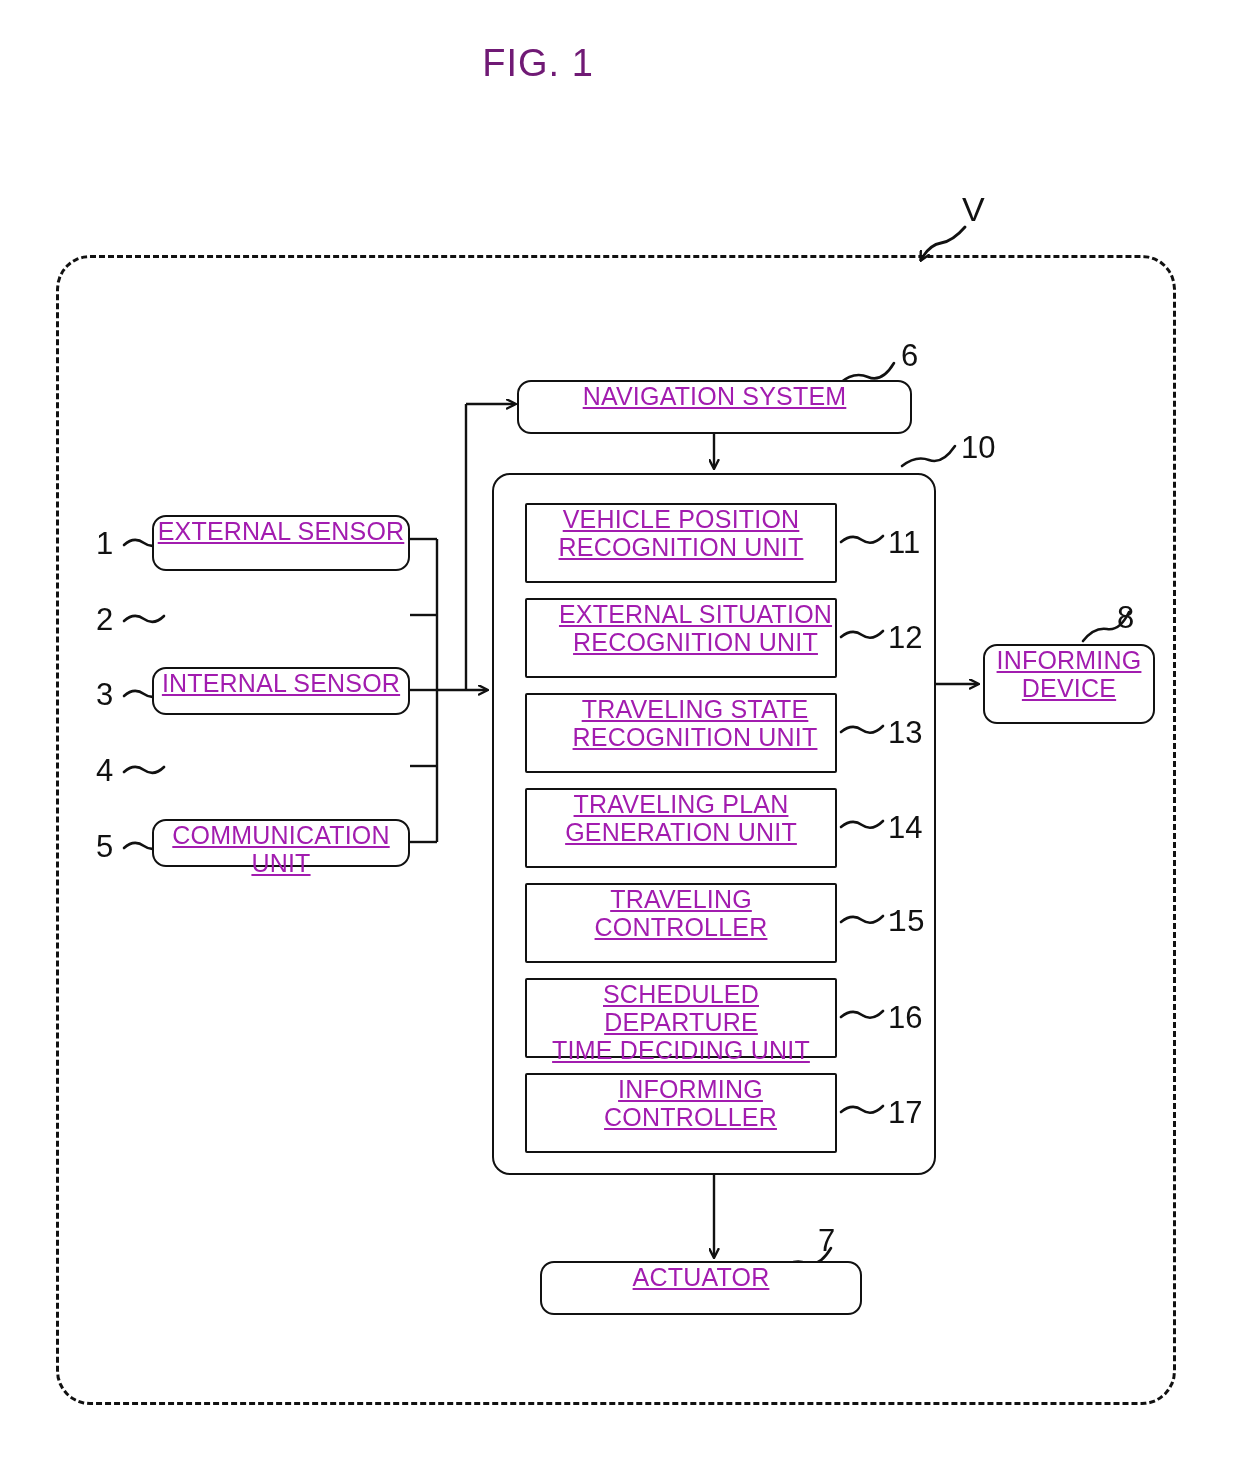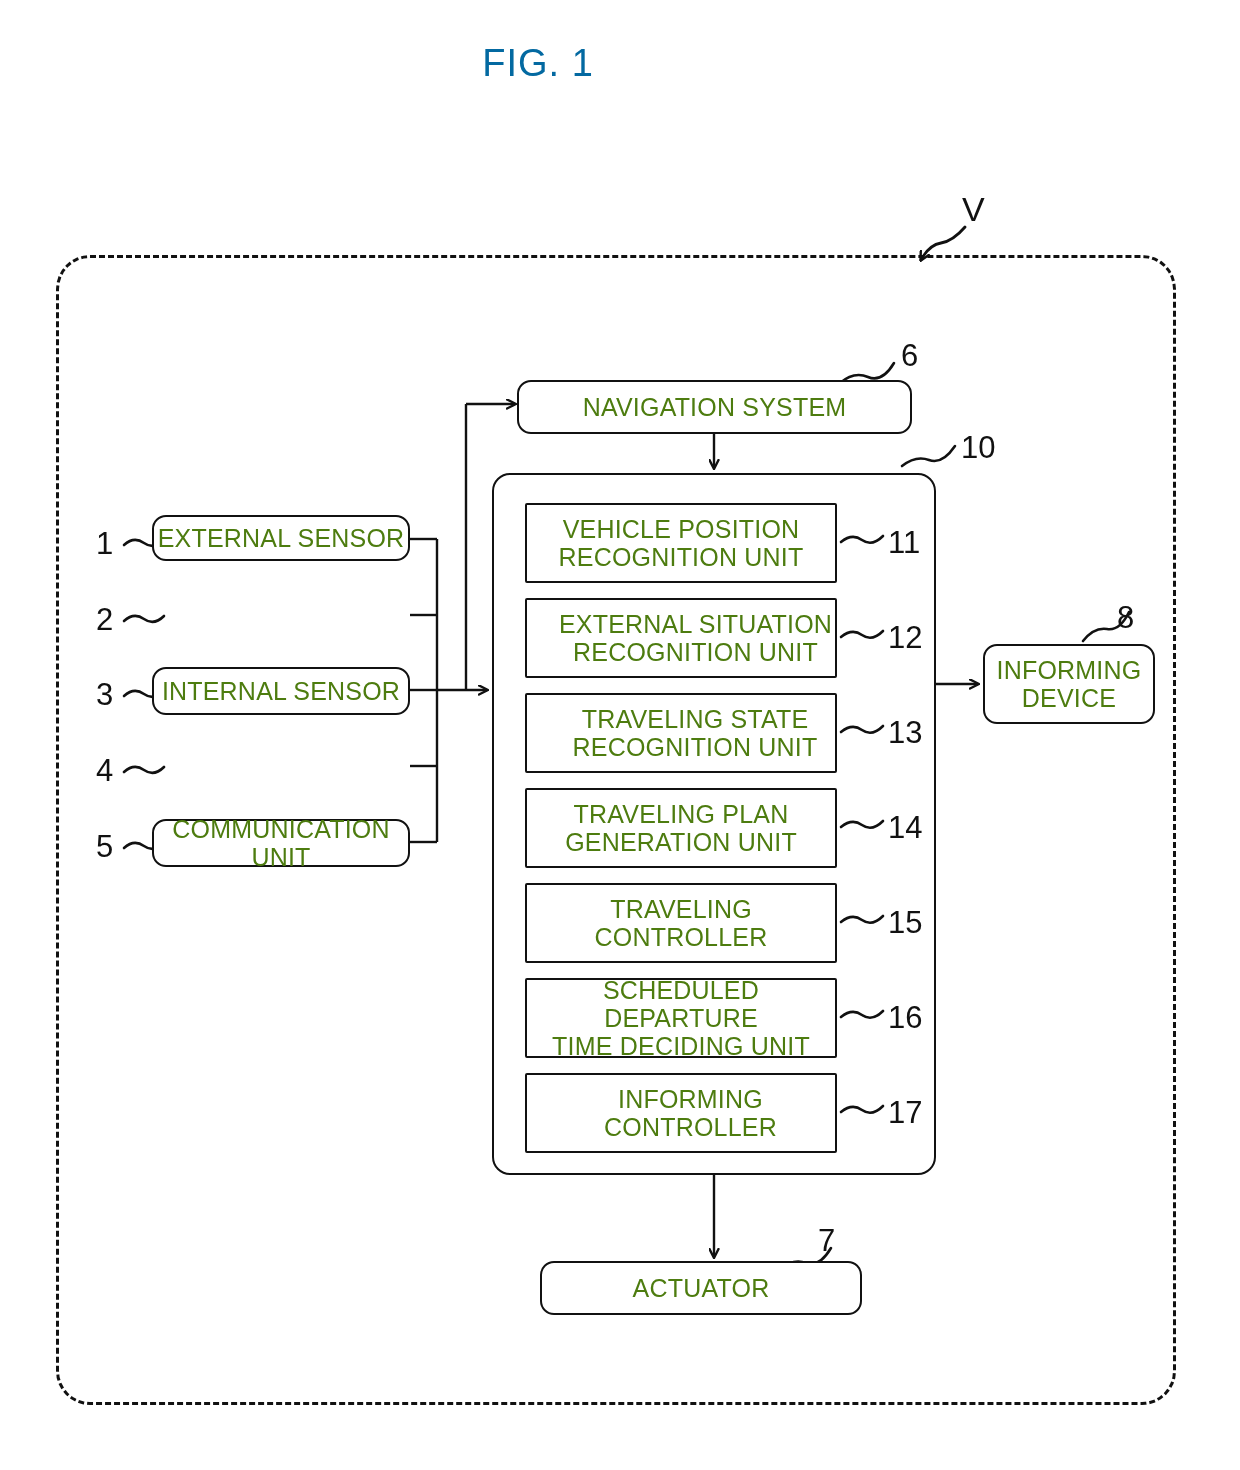--- a/index.html
+++ b/index.html
@@ -23,40 +23,40 @@
   }
   #fig-title {
     position: absolute;
     left: 0;
     top: 42px;
     width: 1076px;
     text-align: center;
     font-size: 38px;
     letter-spacing: 1px;
     font-weight: 400;
-    color: #0369a1;
+    color: #701a75;
   }
   svg.layer {
     position: absolute;
     left: 0; top: 0;
     width: 1240px;
     height: 1470px;
     pointer-events: none;
   }
   .node {
     position: absolute;
     box-sizing: border-box;
     border: 2.5px solid #111;
     background: #ffffff;
     display: flex;
-    align-items: center;
     justify-content: center;
     text-align: center;
     line-height: 1.12;
-    color: #4d7c0f;
+    color: #a21caf;
+    text-decoration: underline;
   }
   .node.rounded { border-radius: 14px; }
   .node.sq { border-radius: 2px; }
   .node-label {
     display: block;
     width: 100%;
     white-space: pre-line;
     font-size: 25px;
     letter-spacing: 0.2px;
   }
@@ -146,21 +146,21 @@
       <path d="M1083,641 q11,-14 24,-12 t22,-17"></path>
 
       <path d="M779,1270 q14,-12 27,-7 t25,-15"></path>
     </g>
 
     <g stroke="#111" stroke-width="2.8" fill="none" stroke-linecap="round">
       <path d="M965,227 q-12,14 -24,16 t-20,17" marker-end="url(#arrow)"></path>
     </g>
   </svg>
 
-  <div class="node rounded" style="left:152px; top:515px; width:258px; height:46px;">
+  <div class="node rounded" style="left:152px; top:515px; width:258px; height:56px;">
     <span class="node-label">EXTERNAL SENSOR</span>
   </div>
   <div class="ref" style="left:96px; top:528px;">1</div>
 
   <div class="ref" style="left:96px; top:604px;">2</div>
 
   <div class="node rounded" style="left:152px; top:667px; width:258px; height:48px;">
     <span class="node-label">INTERNAL SENSOR</span>
   </div>
   <div class="ref" style="left:96px; top:679px;">3</div>
@@ -199,21 +199,21 @@
 
   <div class="node sq" style="left:525px; top:788px; width:312px; height:80px;">
     <span class="node-label">TRAVELING PLAN
 GENERATION UNIT</span>
   </div>
   <div class="ref" style="left:888px; top:812px;">14</div>
 
   <div class="node sq" style="left:525px; top:883px; width:312px; height:80px;">
     <span class="node-label">TRAVELING CONTROLLER</span>
   </div>
-  <div class="ref" style="left:888px; top:907px;">15</div>
+  <div class="ref" style="left:888px; top:907px;font-family:Liberation Mono, monospace;">15</div>
 
   <div class="node sq" style="left:525px; top:978px; width:312px; height:80px;">
     <span class="node-label">SCHEDULED DEPARTURE
 TIME DECIDING UNIT</span>
   </div>
   <div class="ref" style="left:888px; top:1002px;text-align:center;">16</div>
 
   <div class="node sq" style="left:525px; top:1073px; width:312px; height:80px;padding-left:19px;">
     <span class="node-label">INFORMING CONTROLLER</span>
   </div>

